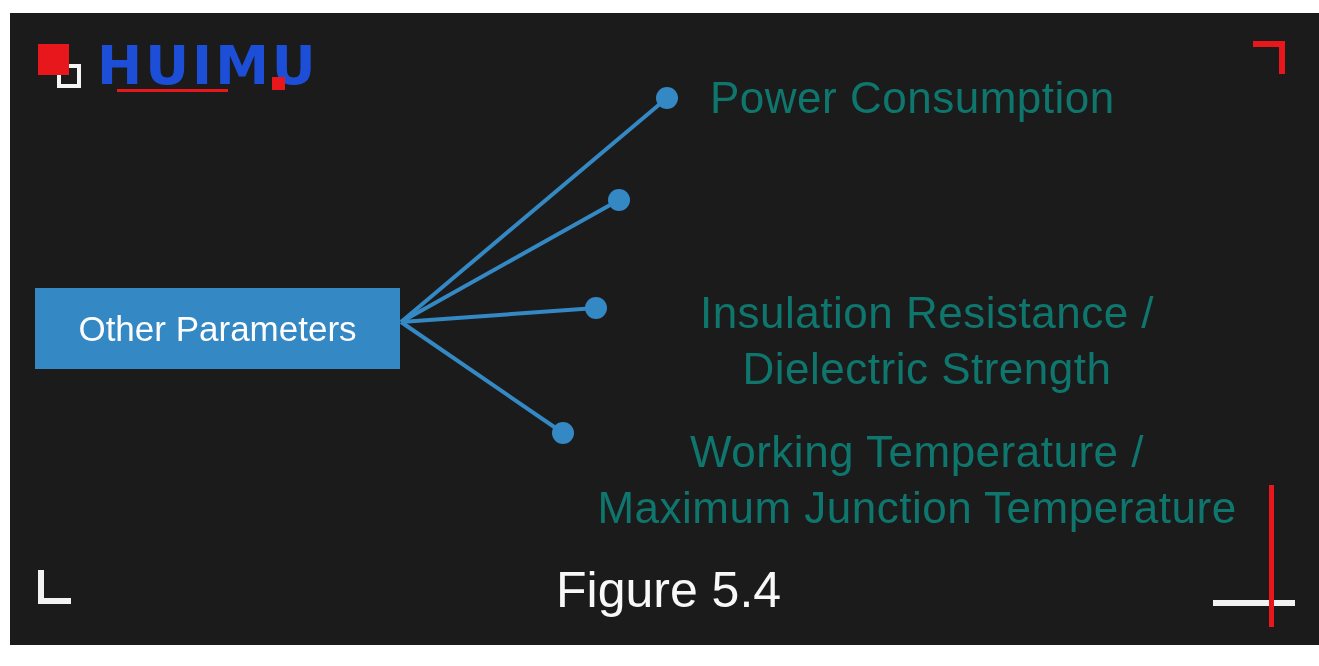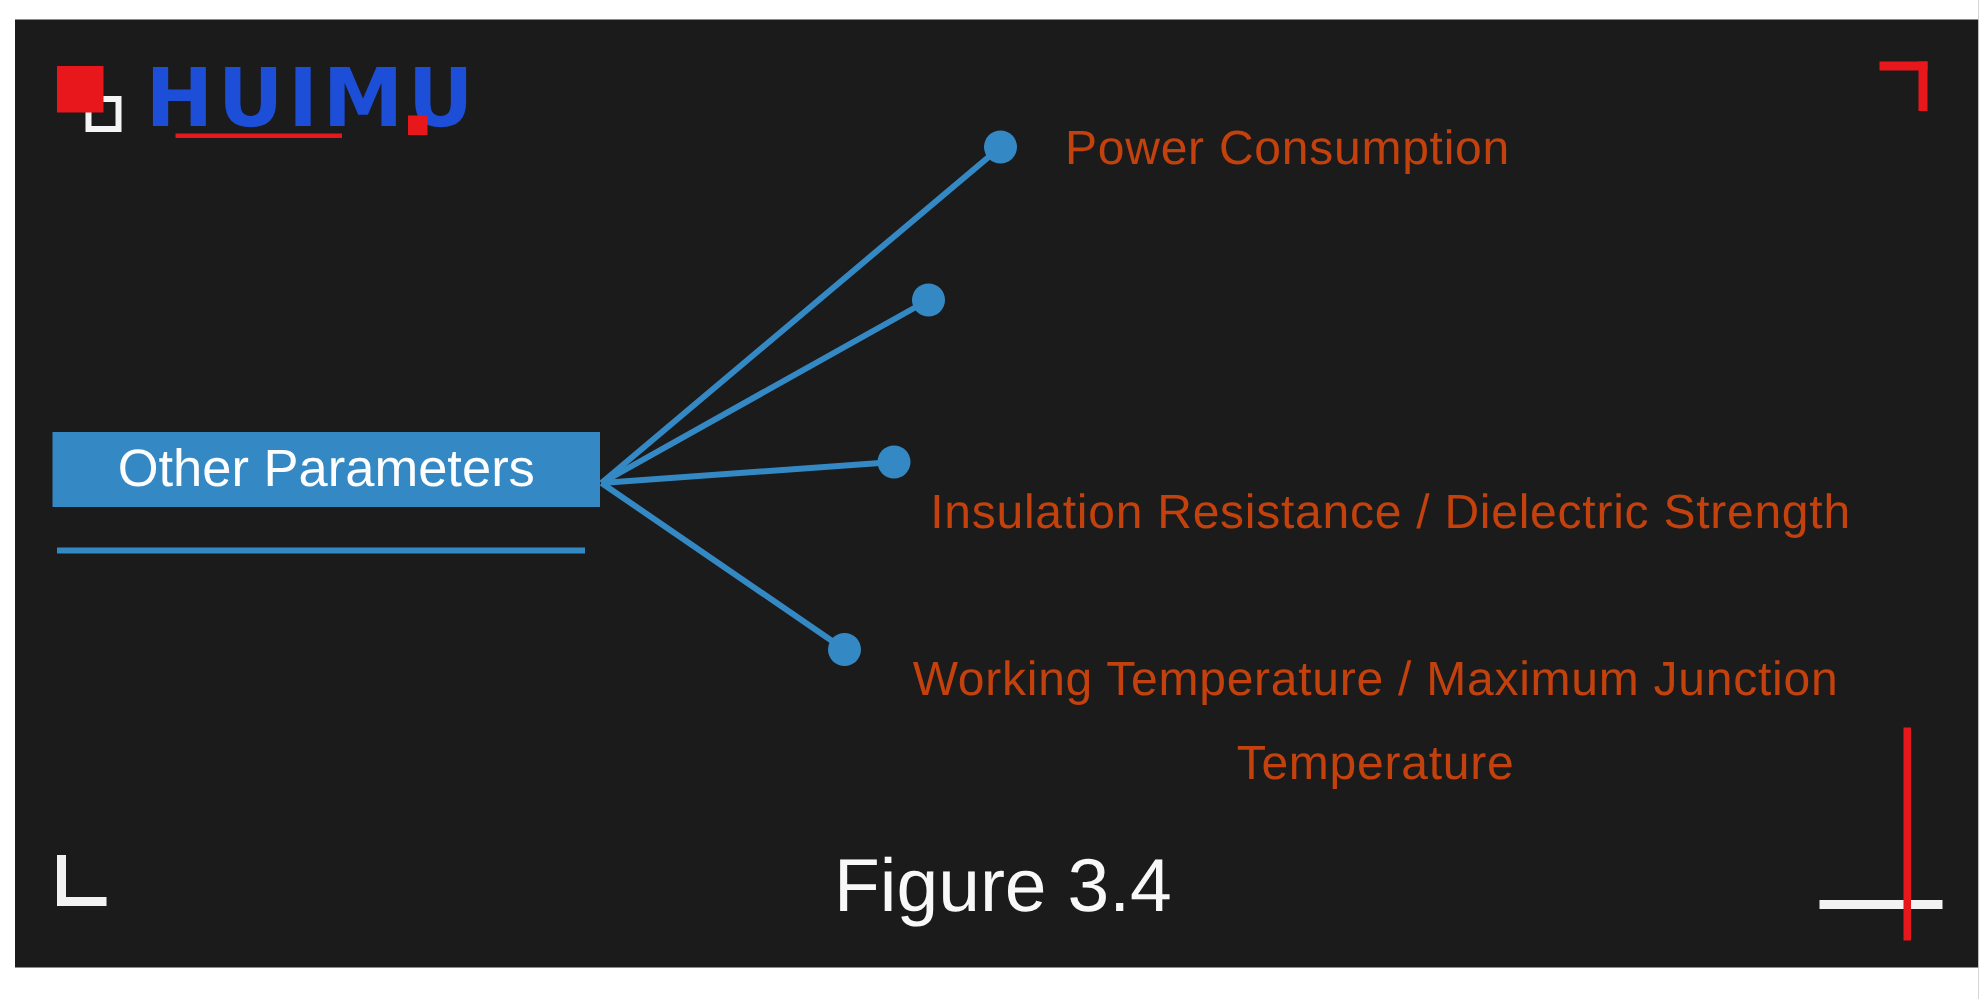--- a/index.html
+++ b/index.html
@@ -31,36 +31,36 @@
   .logo-underline{
     position:absolute;left:117px;top:89px;width:111px;height:3px;
     background:var(--accent-red,#e8171c);z-index:3;
   }
   .logo-dot{
     position:absolute;left:272px;top:77px;width:13px;height:13px;
     background:var(--accent-red,#e8171c);z-index:3;
   }
   
   .root-box{
-    position:absolute;left:35px;top:288px;width:365px;height:50px;
+    position:absolute;left:35px;top:288px;width:365px;height:81px;
     background:var(--accent-blue,#3489c4);
     display:flex;align-items:center;justify-content:center;
     color:#fdfdfd;font-size:35px;z-index:4;
   }
   .root-underline{
     position:absolute;left:38px;top:365px;width:352px;height:4px;
     background:var(--accent-blue,#3489c4);z-index:4;
   }
   
   .connectors{position:absolute;left:0;top:0;z-index:2;pointer-events:none;}
   .connectors line{stroke:var(--accent-blue,#3489c4);stroke-width:4;}
   .connectors circle{fill:var(--accent-blue,#3489c4);}
   
   .branch{
-    position:absolute;color:#c2410c;font-size:32px;line-height:56px;
+    position:absolute;color:#0f766e;font-size:44px;line-height:56px;
     transform:translateY(-50%);z-index:3;letter-spacing:0.5px;
   }
   .branch.single{white-space:nowrap;}
   .branch.multi{text-align:center;}
   .branch-0{left:710px;top:98px;}
   .branch-1{left:638px;top:229px;}
   .branch-2{left:617px;top:341px;width:620px;}
   .branch-3{left:592px;top:480px;width:650px;}
   
   .figure-caption{
@@ -113,19 +113,19 @@
 
   <div class="root-box">
     <span>Other Parameters</span>
   </div>
   <div class="root-underline"></div>
 
   <div class="branch single branch-0">Power Consumption</div>
   <div class="branch multi branch-3">Working Temperature / Maximum Junction Temperature</div>
   <div class="branch multi branch-2">Insulation Resistance / Dielectric Strength</div>
 
-  <div class="figure-caption">Figure 3.4</div>
+  <div class="figure-caption">Figure 5.4</div>
 
   <div class="mark-bl"></div>
   <div class="mark-tr"></div>
   <div class="mark-br-white"></div>
   <div class="mark-br-red"></div>
 </div>
 
 </body></html>

